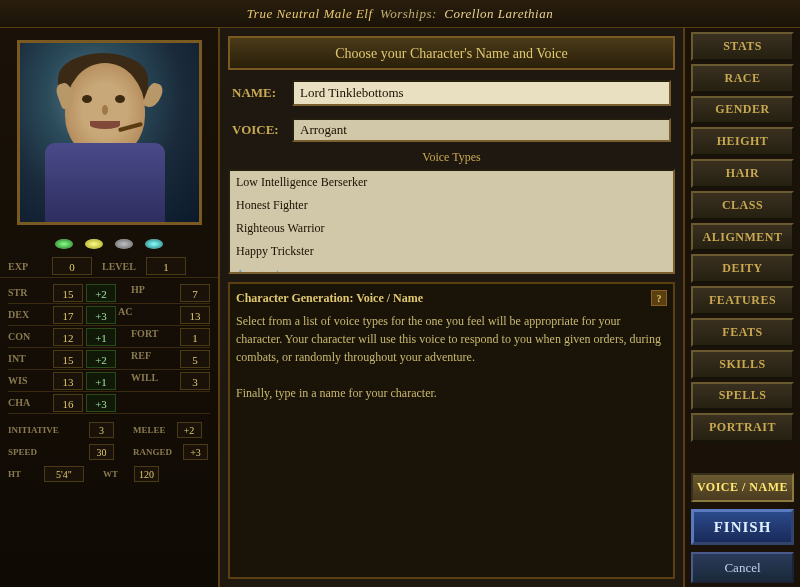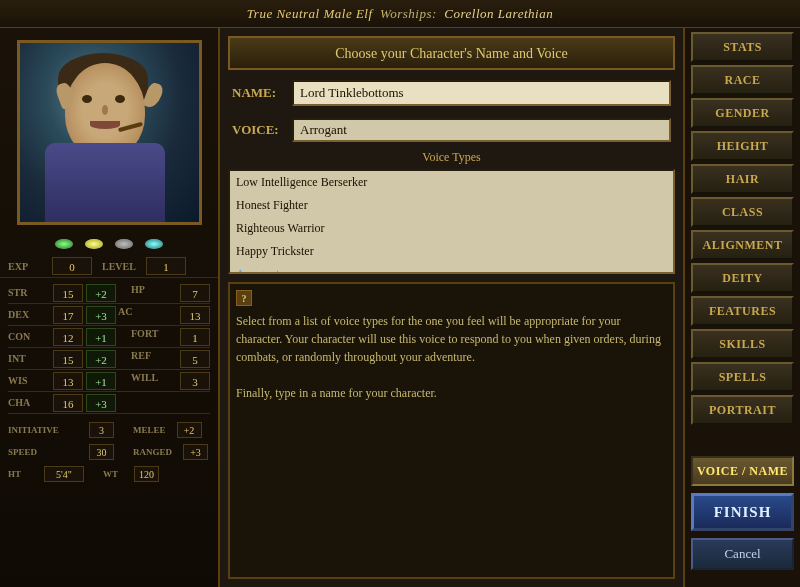--- a/index.html
+++ b/index.html
@@ -622,39 +622,41 @@
         <li>Righteous Warrior</li>
         <li>Happy Trickster</li>
         <li class="selected">Arrogant</li>
         <li>Simple Warrior</li>
 
       </ul>
     </div>
 
     <div class="desc-box">
       <div class="desc-title">
+        <span>Character Generation: Voice / Name</span>
         <div class="desc-help-btn">?</div>
       </div>
       <div class="desc-text">
         Select from a list of voice types for the one you feel will be appropriate for your character. Your character will use this voice to respond to you when given orders, during combats, or randomly throughout your adventure.<br><br>
         Finally, type in a name for your character.
       </div>
     </div>
   </div>
 
   <div class="right-panel">
     <button class="nav-btn">STATS</button>
     <button class="nav-btn">RACE</button>
     <button class="nav-btn">GENDER</button>
     <button class="nav-btn">HEIGHT</button>
     <button class="nav-btn">HAIR</button>
     <button class="nav-btn">CLASS</button>
     <button class="nav-btn">ALIGNMENT</button>
     <button class="nav-btn">DEITY</button>
     <button class="nav-btn">FEATURES</button>
+    <button class="nav-btn">FEATS</button>
     <button class="nav-btn">SKILLS</button>
     <button class="nav-btn">SPELLS</button>
     <button class="nav-btn">PORTRAIT</button>
     <button class="nav-btn active">VOICE / NAME</button>
     <button class="finish-btn">FINISH</button>
     <button class="cancel-btn">Cancel</button>
   </div>
 
 </div>
 

